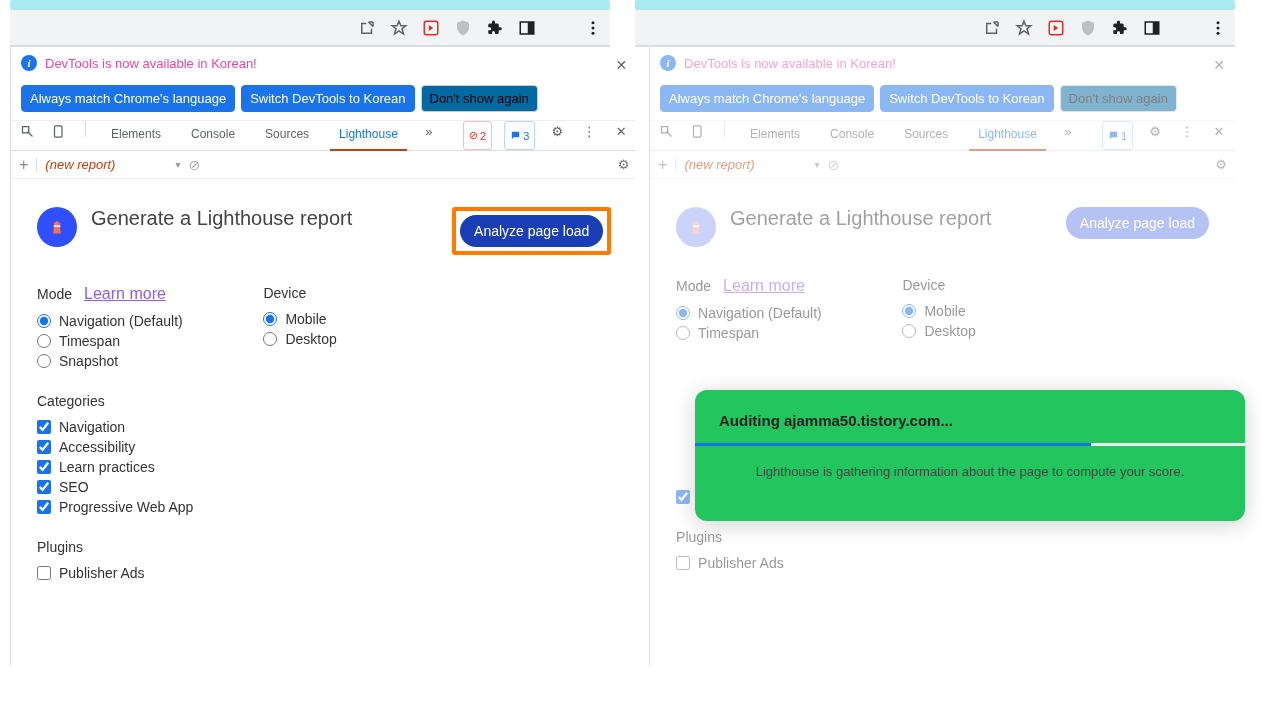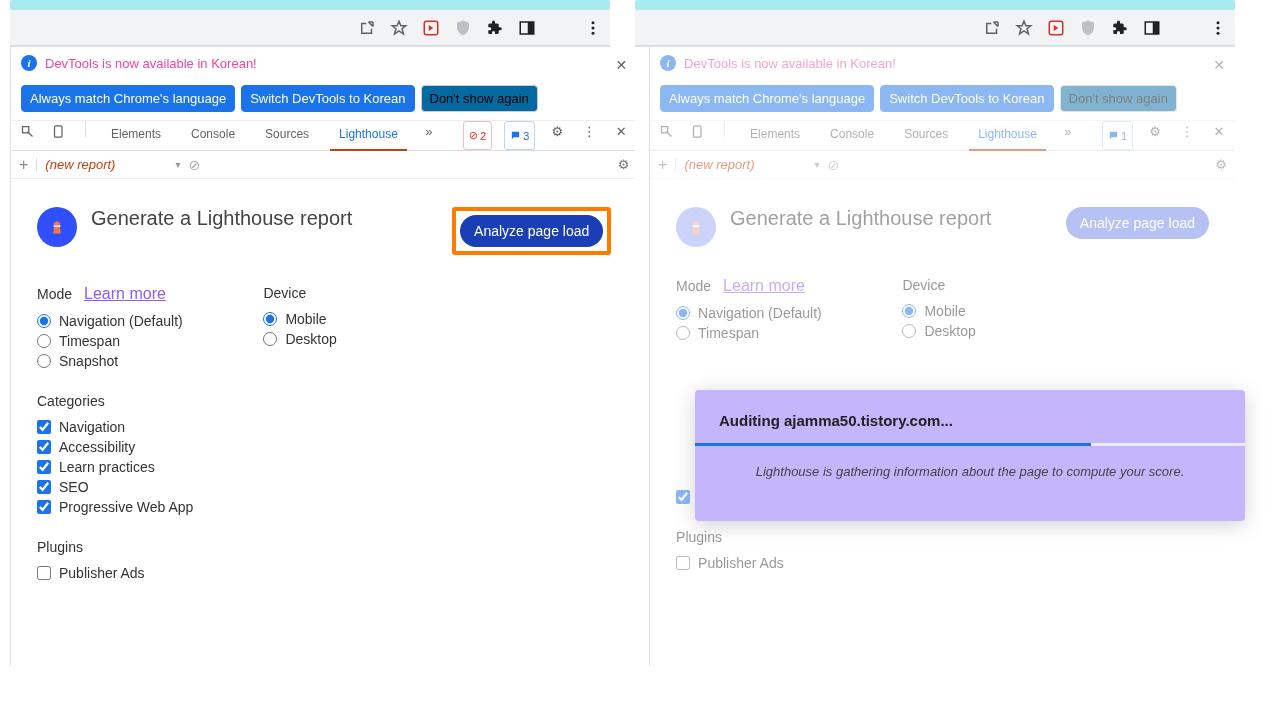--- a/index.html
+++ b/index.html
@@ -146,30 +146,30 @@
   .opt-row input { accent-color:#1a73e8; width:14px;height:14px; }
 
   .section-h { font-weight:normal; color:#333; font-size:14px; margin-top:24px; margin-bottom:10px; }
 
   
   .modal {
     position:absolute;
     top: 390px;
     left: 60px;
     width: 550px;
-    background:#c4b5fd;
+    background:#22c55e;
     box-shadow: 0 4px 22px rgba(0,0,0,0.18);
-    border-radius:4px;
+    border-radius:12px;
     z-index:10;
     padding: 22px 24px 14px;
   }
   .modal h3 { font-size:15px; color:#222; font-weight:600; margin-bottom:14px;}
   .progress { height:3px; background:#e8eaed; margin:0 -24px 18px; position:relative; }
   .progress .bar { height:100%; width:72%; background:#1a73e8; }
-  .modal-msg { text-align:center; color:#444; font-size:13px; margin:18px 0 28px;font-style:italic; }
+  .modal-msg { text-align:center; color:#444; font-size:13px; margin:18px 0 28px; }
   .modal-actions { display:flex; justify-content:flex-end; }
   .cancel-btn {
     border:1px solid #d0d4da; background:#fff; color:#1a73e8;
     padding:6px 14px; border-radius:4px; font-size:13px; cursor:pointer;
   }
 
   .pane.right .lh-logo { background:#9aa8f5; }
   .pane.right .lh-logo .inner-tri{ fill:#f4a48c;}
   .pane.right .analyze-btn { background:#6d87e8; }
 </style>

